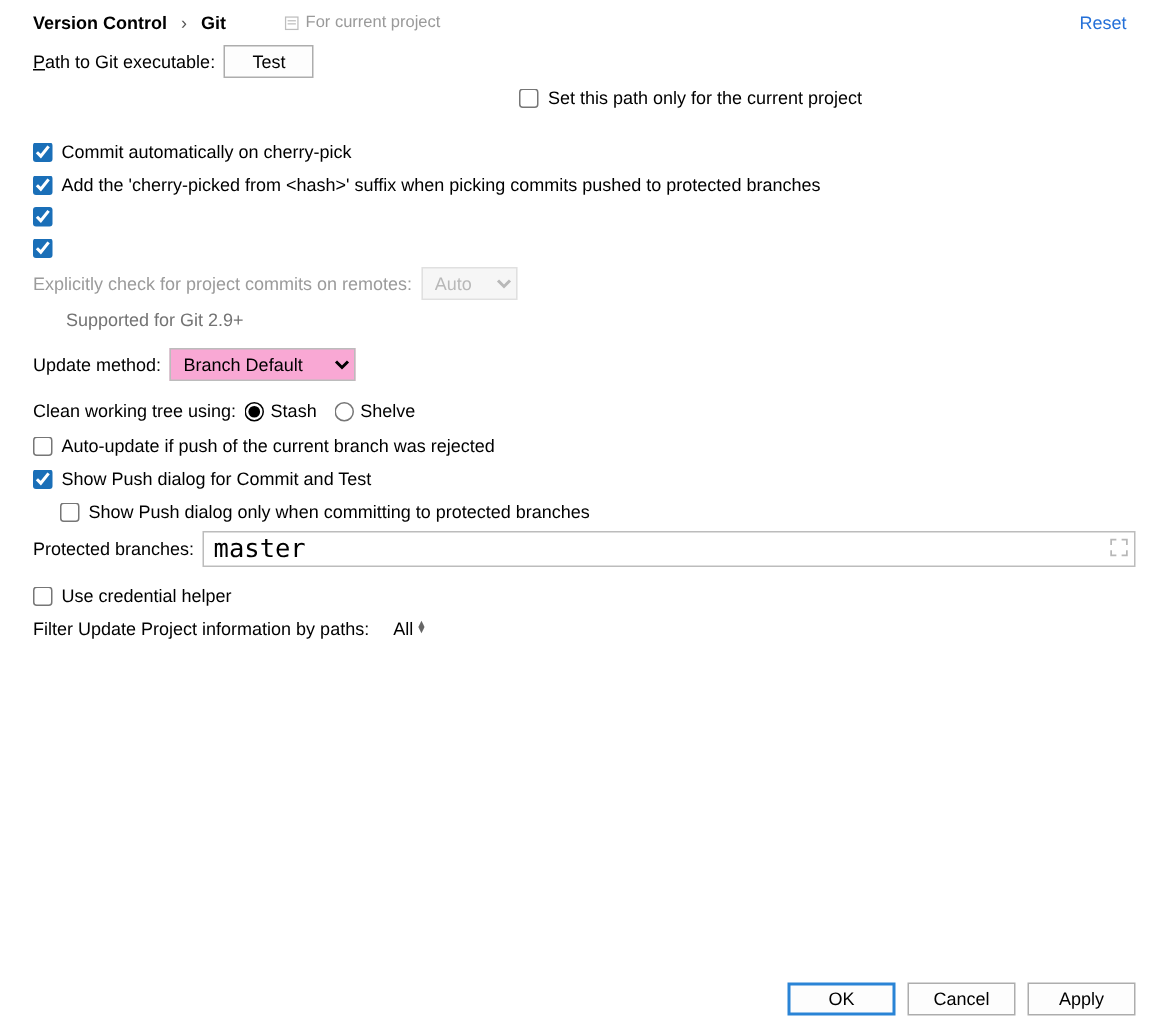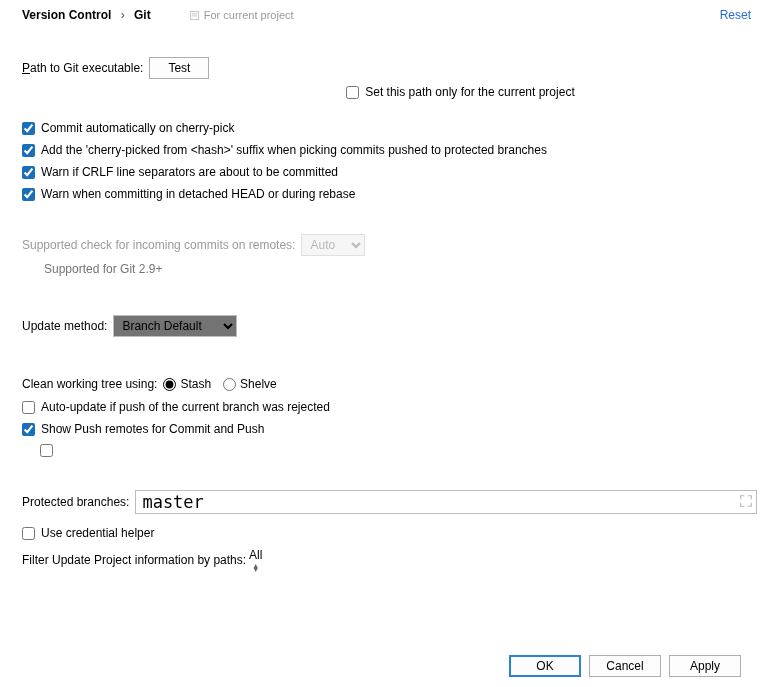--- a/index.html
+++ b/index.html
@@ -21,21 +21,21 @@
     }
     .breadcrumb { font-weight: 600; }
     .breadcrumb .sep { margin: 0 6px; font-weight: normal; color: #555;}
     .project-tag { margin-left: 38px; color: #9a9a9a; font-size: 11px; display:flex; align-items:center; gap:4px;}
     .reset-link {
       margin-left: auto;
       margin-right: 6px;
       color: #2470d8;
       cursor: pointer;
     }
-    .row { display: flex; align-items: center; padding: 2px 14px 2px 22px; gap: 6px; min-height: 24px; margin-top: 27px;}
+    .row { display: flex; align-items: center; padding: 2px 14px 2px 22px; gap: 6px; min-height: 24px;}
     .label { color: #000; white-space: nowrap; }
     .label .u { text-decoration: underline; }
     .input-path {
       flex: 1;
       height: 22px;
       border: 1px solid #bcbcbc;
       padding: 0 24px 0 6px;
       font-size: 12px;
       font-family: inherit;
       position: relative;
@@ -64,21 +64,21 @@
       width: 13px; height: 13px;
       accent-color: #1a6fb8;
       margin: 0;
     }
     .disabled { color: #9b9b9b; }
     select, .combo {
       height: 22px;
       border: 1px solid #bcbcbc;
       font-size: 12px;
       padding: 0 4px;
-      background: #737373;
+      background: #f9a8d4;
     }
     .combo.disabled { background:#f3f3f3; color:#9b9b9b; border-color:#d4d4d4;}
     .radio-group { display: flex; align-items: center; gap: 12px; }
     .radio-group label { display:flex; align-items:center; gap:4px; }
     input[type="radio"] { accent-color:#000; margin:0;}
     .hint-red { color: #737373; padding: 4px 14px 4px 44px; }
     .spacer-sm { height: 6px; }
     .spacer-md { height: 14px; }
     .text-field {
       flex:1;
@@ -88,27 +88,27 @@
       font-family: Consolas, monospace;
       font-size:17px;
     }
     .field-wrap { position:relative; flex:1; display:flex;}
     .expand-icon {
       position:absolute; right:4px; top:4px;
       width:14px;height:14px;
       color:#b7b7b7;
       pointer-events:none;
     }
-    .filter-row { display:flex; align-items:center; padding:4px 14px 4px 22px; gap:3px;}
-    .filter-val { display:flex; align-items:center; gap:2px;flex-direction:column;}
+    .filter-row { display:flex; align-items:center; padding:4px 14px 4px 22px; gap:16px;}
+    .filter-val { display:flex; align-items:center; gap:2px;}
     .sort-icon { display:flex; flex-direction:column; line-height:4px; font-size:7px; color:#666;}
     .bottom-bar {
       position: absolute;
       bottom: 10px;
-      right: 30px;
+      right: 14px;
       display: flex;
       gap: 8px;
     }
     .bottom-bar .btn { min-width: 72px; }
     .btn-primary { border: 1px solid #2a84d6; box-shadow: inset 0 0 0 1px #2a84d6; }
     .project-tag svg { width:11px;height:11px; }
   </style>
 </head>
 <body>
 
@@ -146,30 +146,28 @@
   <span>Commit automatically on cherry-pick</span>
 </div>
 
 <div class="check-row">
   <input type="checkbox" checked="" style="">
   <span>Add the 'cherry-picked from &lt;hash&gt;' suffix when picking commits pushed to protected branches</span>
 </div>
 
 <div class="check-row">
   <input type="checkbox" checked="" style="">
-  <span>Warn if CRLF line separators are about to be committed</span>
-</div>
-
-<div class="check-row">
-  <input type="checkbox" checked="" style="">
-  <span>Warn when committing in detached HEAD or during rebase</span>
-</div>
-
-<div class="row">
-  <span class="label disabled">Supported check for incoming commits on remotes:</span>
+</div>
+
+<div class="check-row">
+  <input type="checkbox" checked="" style="">
+</div>
+
+<div class="row">
+  <span class="label disabled">Explicitly check for project commits on remotes:</span>
   <select class="combo disabled" disabled="" style="width:64px;">
     <option>Auto</option>
   </select>
 </div>
 
 <div class="hint-red">Supported for Git 2.9+</div>
 
 <div class="spacer-sm"></div>
 
 <div class="row">
@@ -195,25 +193,26 @@
   </div>
 </div>
 
 <div class="check-row">
   <input type="checkbox" style="">
   <span>Auto-update if push of the current branch was rejected</span>
 </div>
 
 <div class="check-row">
   <input type="checkbox" checked="" style="">
-  <span>Show Push remotes for Commit and Push</span>
+  <span>Show Push dialog for Commit and Test</span>
 </div>
 
 <div class="check-row indent2">
   <input type="checkbox" style="">
+  <span>Show Push dialog only when committing to protected branches</span>
 </div>
 
 <div class="row">
   <span class="label">Protected branches:</span>
   <div class="field-wrap">
     <input class="text-field" value="master" style="">
     <svg class="expand-icon" viewBox="0 0 16 16">
       <path d="M2 6 L2 2 L6 2 M10 2 L14 2 L14 6 M14 10 L14 14 L10 14 M6 14 L2 14 L2 10" fill="none" stroke="currentColor" stroke-width="1.3"></path>
     </svg>
   </div>

